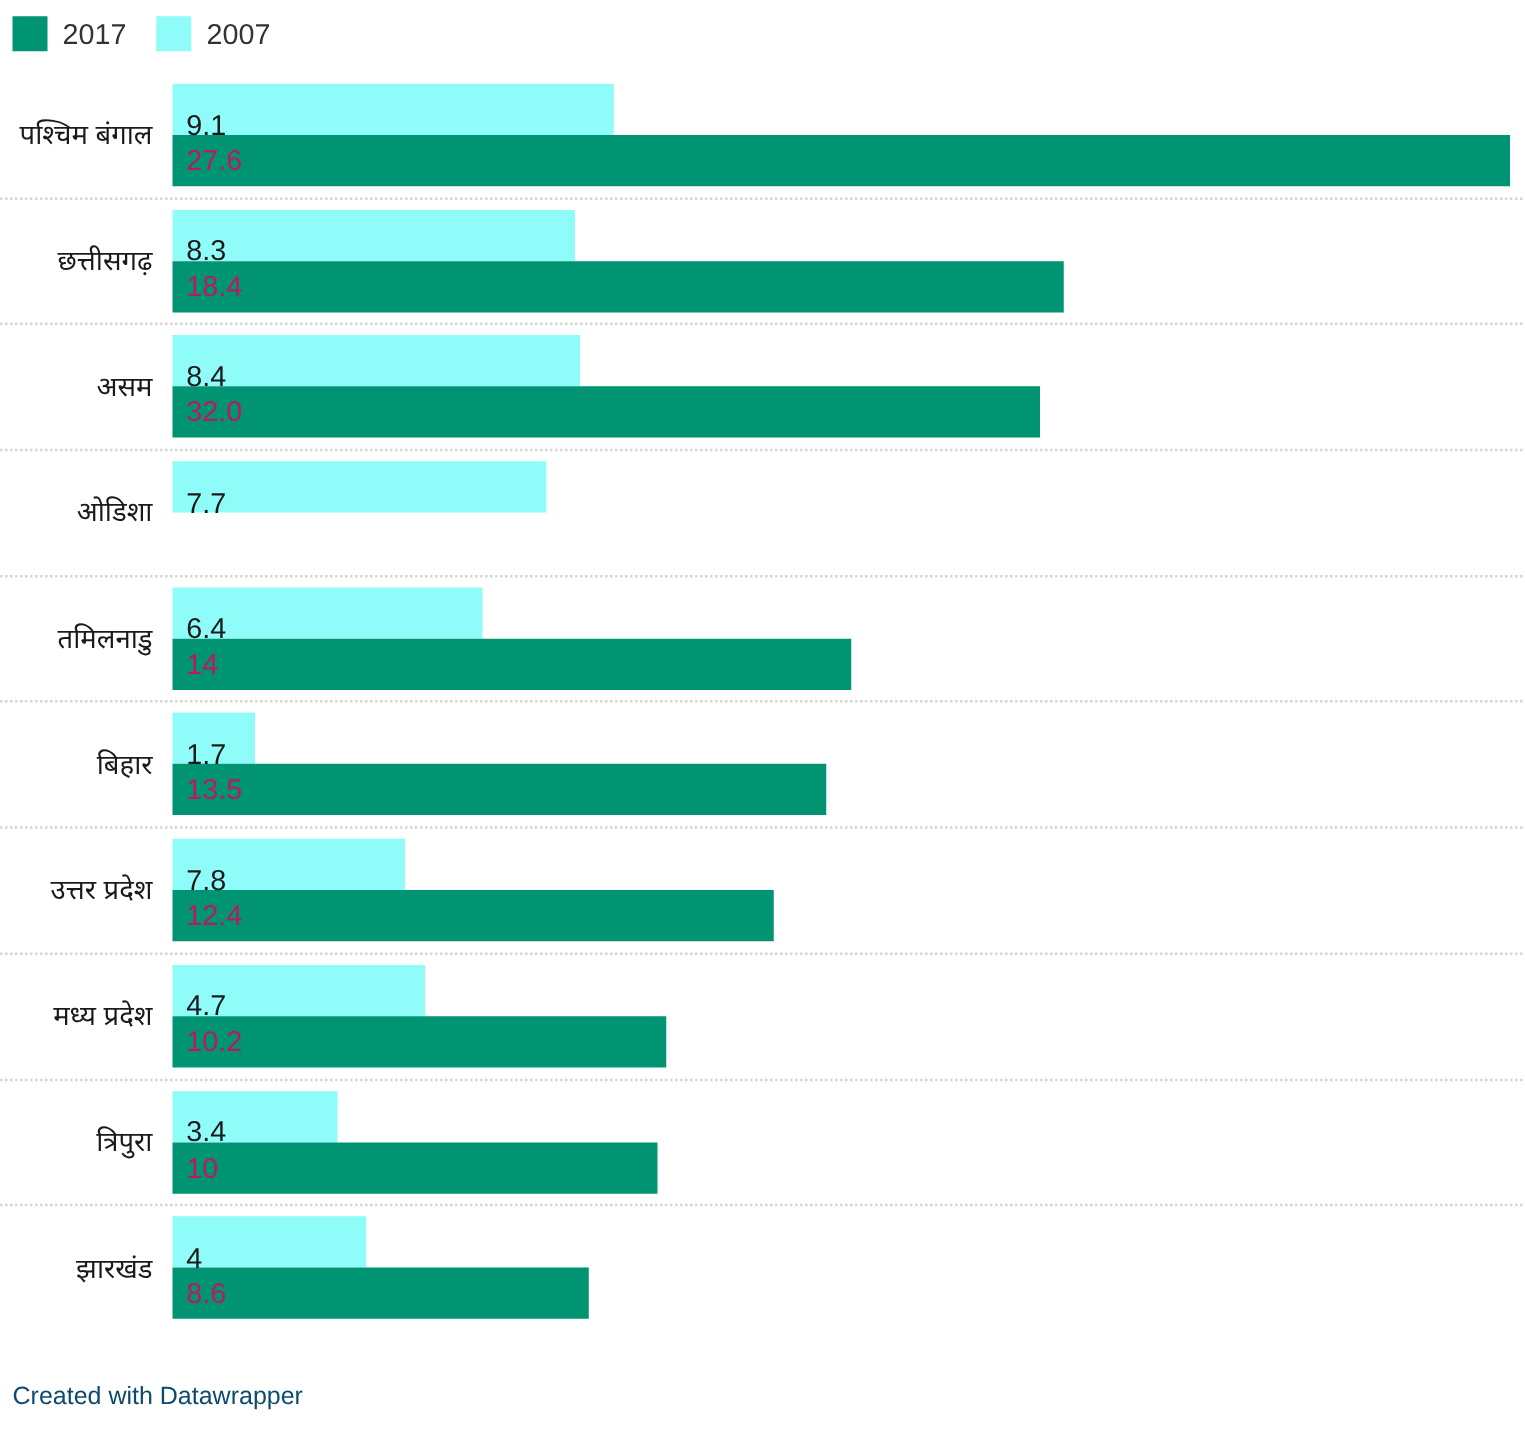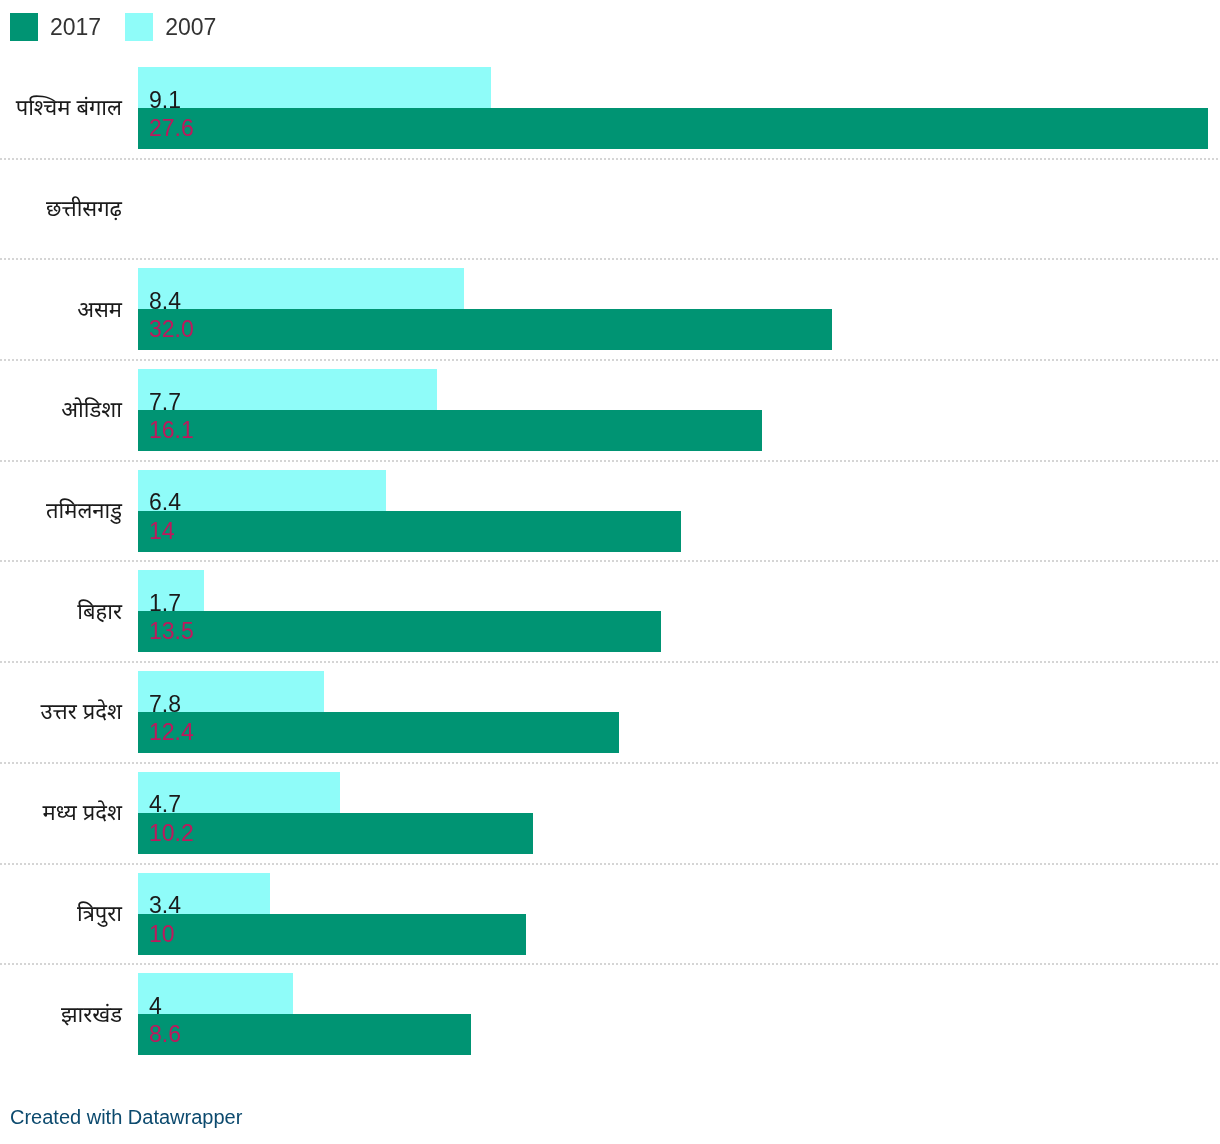--- a/index.html
+++ b/index.html
@@ -144,20 +144,30 @@
         </div>
         <div class="bar bar-2017">
           <div class="bar-fill" style="width: 1070px;"></div>
           <span class="bar-value">27.6</span>
         </div>
       </div>
     </div>
     <div class="row">
       <div class="row-sep"></div>
       <div class="row-label">छत्तीसगढ़</div>
+      <div class="bars">
+        <div class="bar bar-2007">
+          <div class="bar-fill" style="width: 321.775px;"></div>
+          <span class="bar-value">8.3</span>
+        </div>
+        <div class="bar bar-2017">
+          <div class="bar-fill" style="width: 713.333px;"></div>
+          <span class="bar-value">18.4</span>
+        </div>
+      </div>
     </div>
     <div class="row">
       <div class="row-sep"></div>
       <div class="row-label">असम</div>
       <div class="bars">
         <div class="bar bar-2007">
           <div class="bar-fill" style="width: 325.652px;"></div>
           <span class="bar-value">8.4</span>
         </div>
         <div class="bar bar-2017">
@@ -167,24 +177,20 @@
       </div>
     </div>
     <div class="row">
       <div class="row-sep"></div>
       <div class="row-label">ओडिशा</div>
       <div class="bars">
         <div class="bar bar-2007">
           <div class="bar-fill" style="width: 298.514px;"></div>
           <span class="bar-value">7.7</span>
         </div>
-        <div class="bar bar-2017">
-          <div class="bar-fill" style="width: 624.167px;"></div>
-          <span class="bar-value">16.1</span>
-        </div>
       </div>
     </div>
     <div class="row">
       <div class="row-sep"></div>
       <div class="row-label">तमिलनाडु</div>
       <div class="bars">
         <div class="bar bar-2007">
           <div class="bar-fill" style="width: 248.116px;"></div>
           <span class="bar-value">6.4</span>
         </div>

